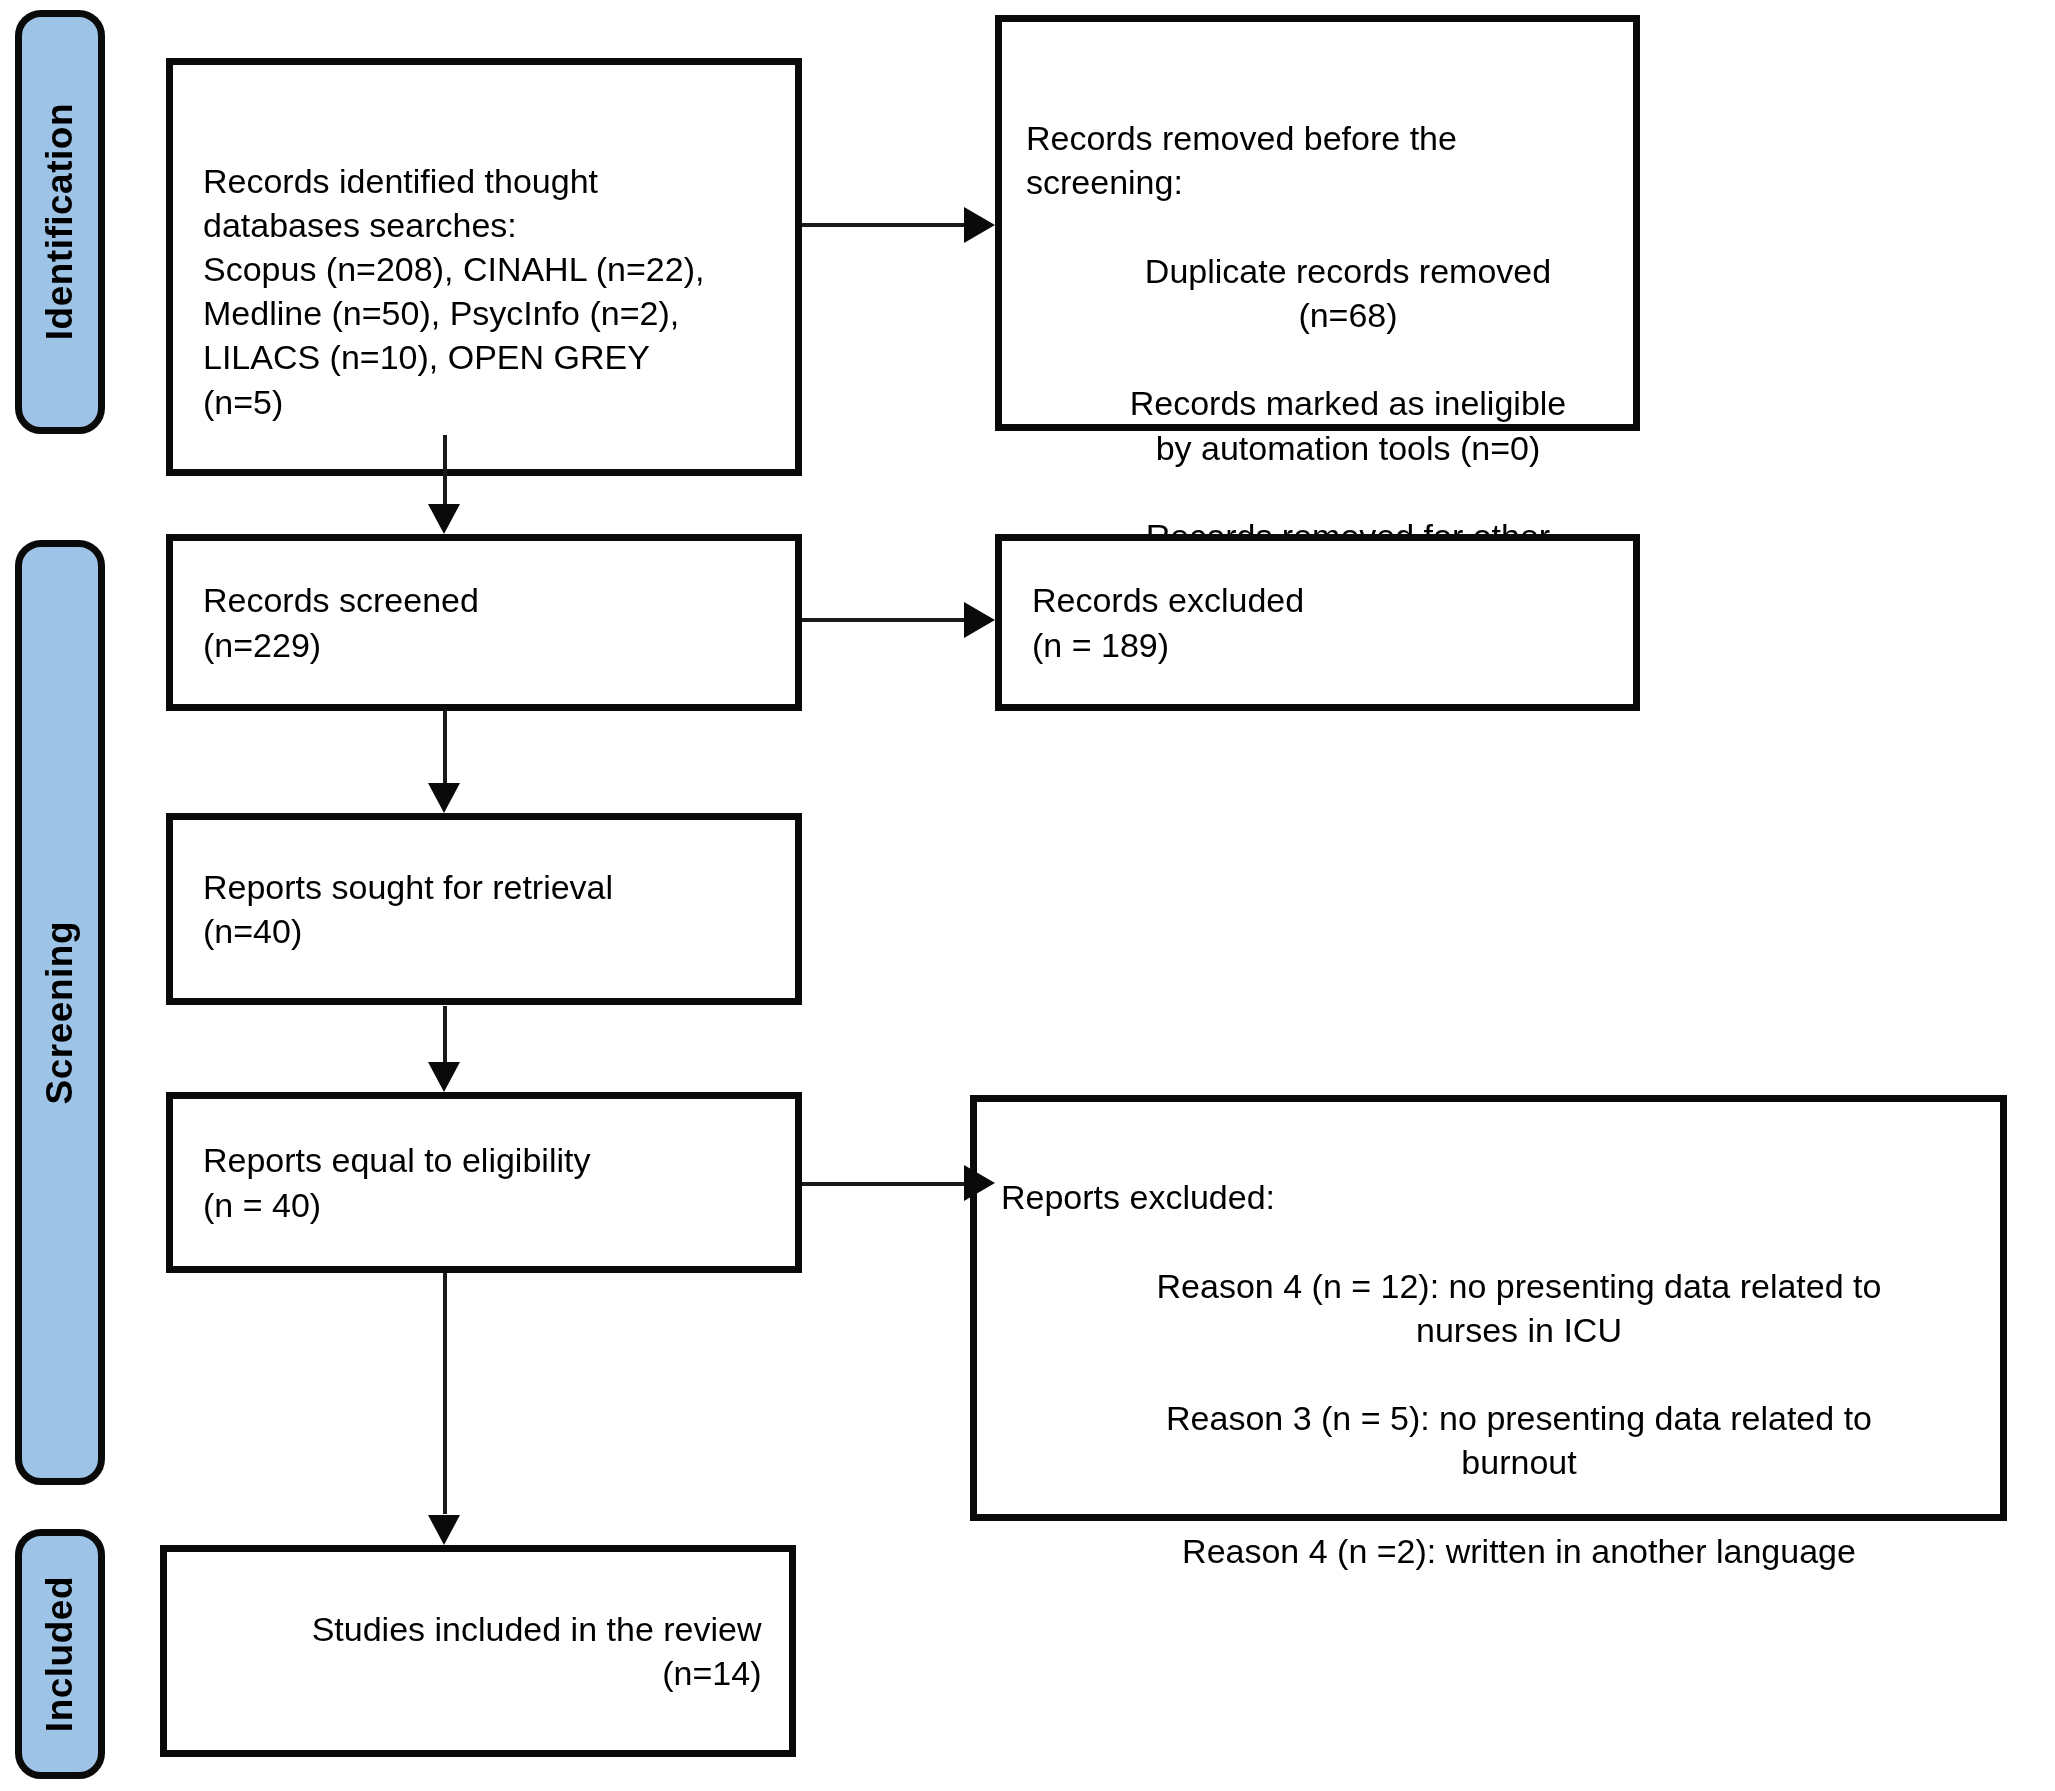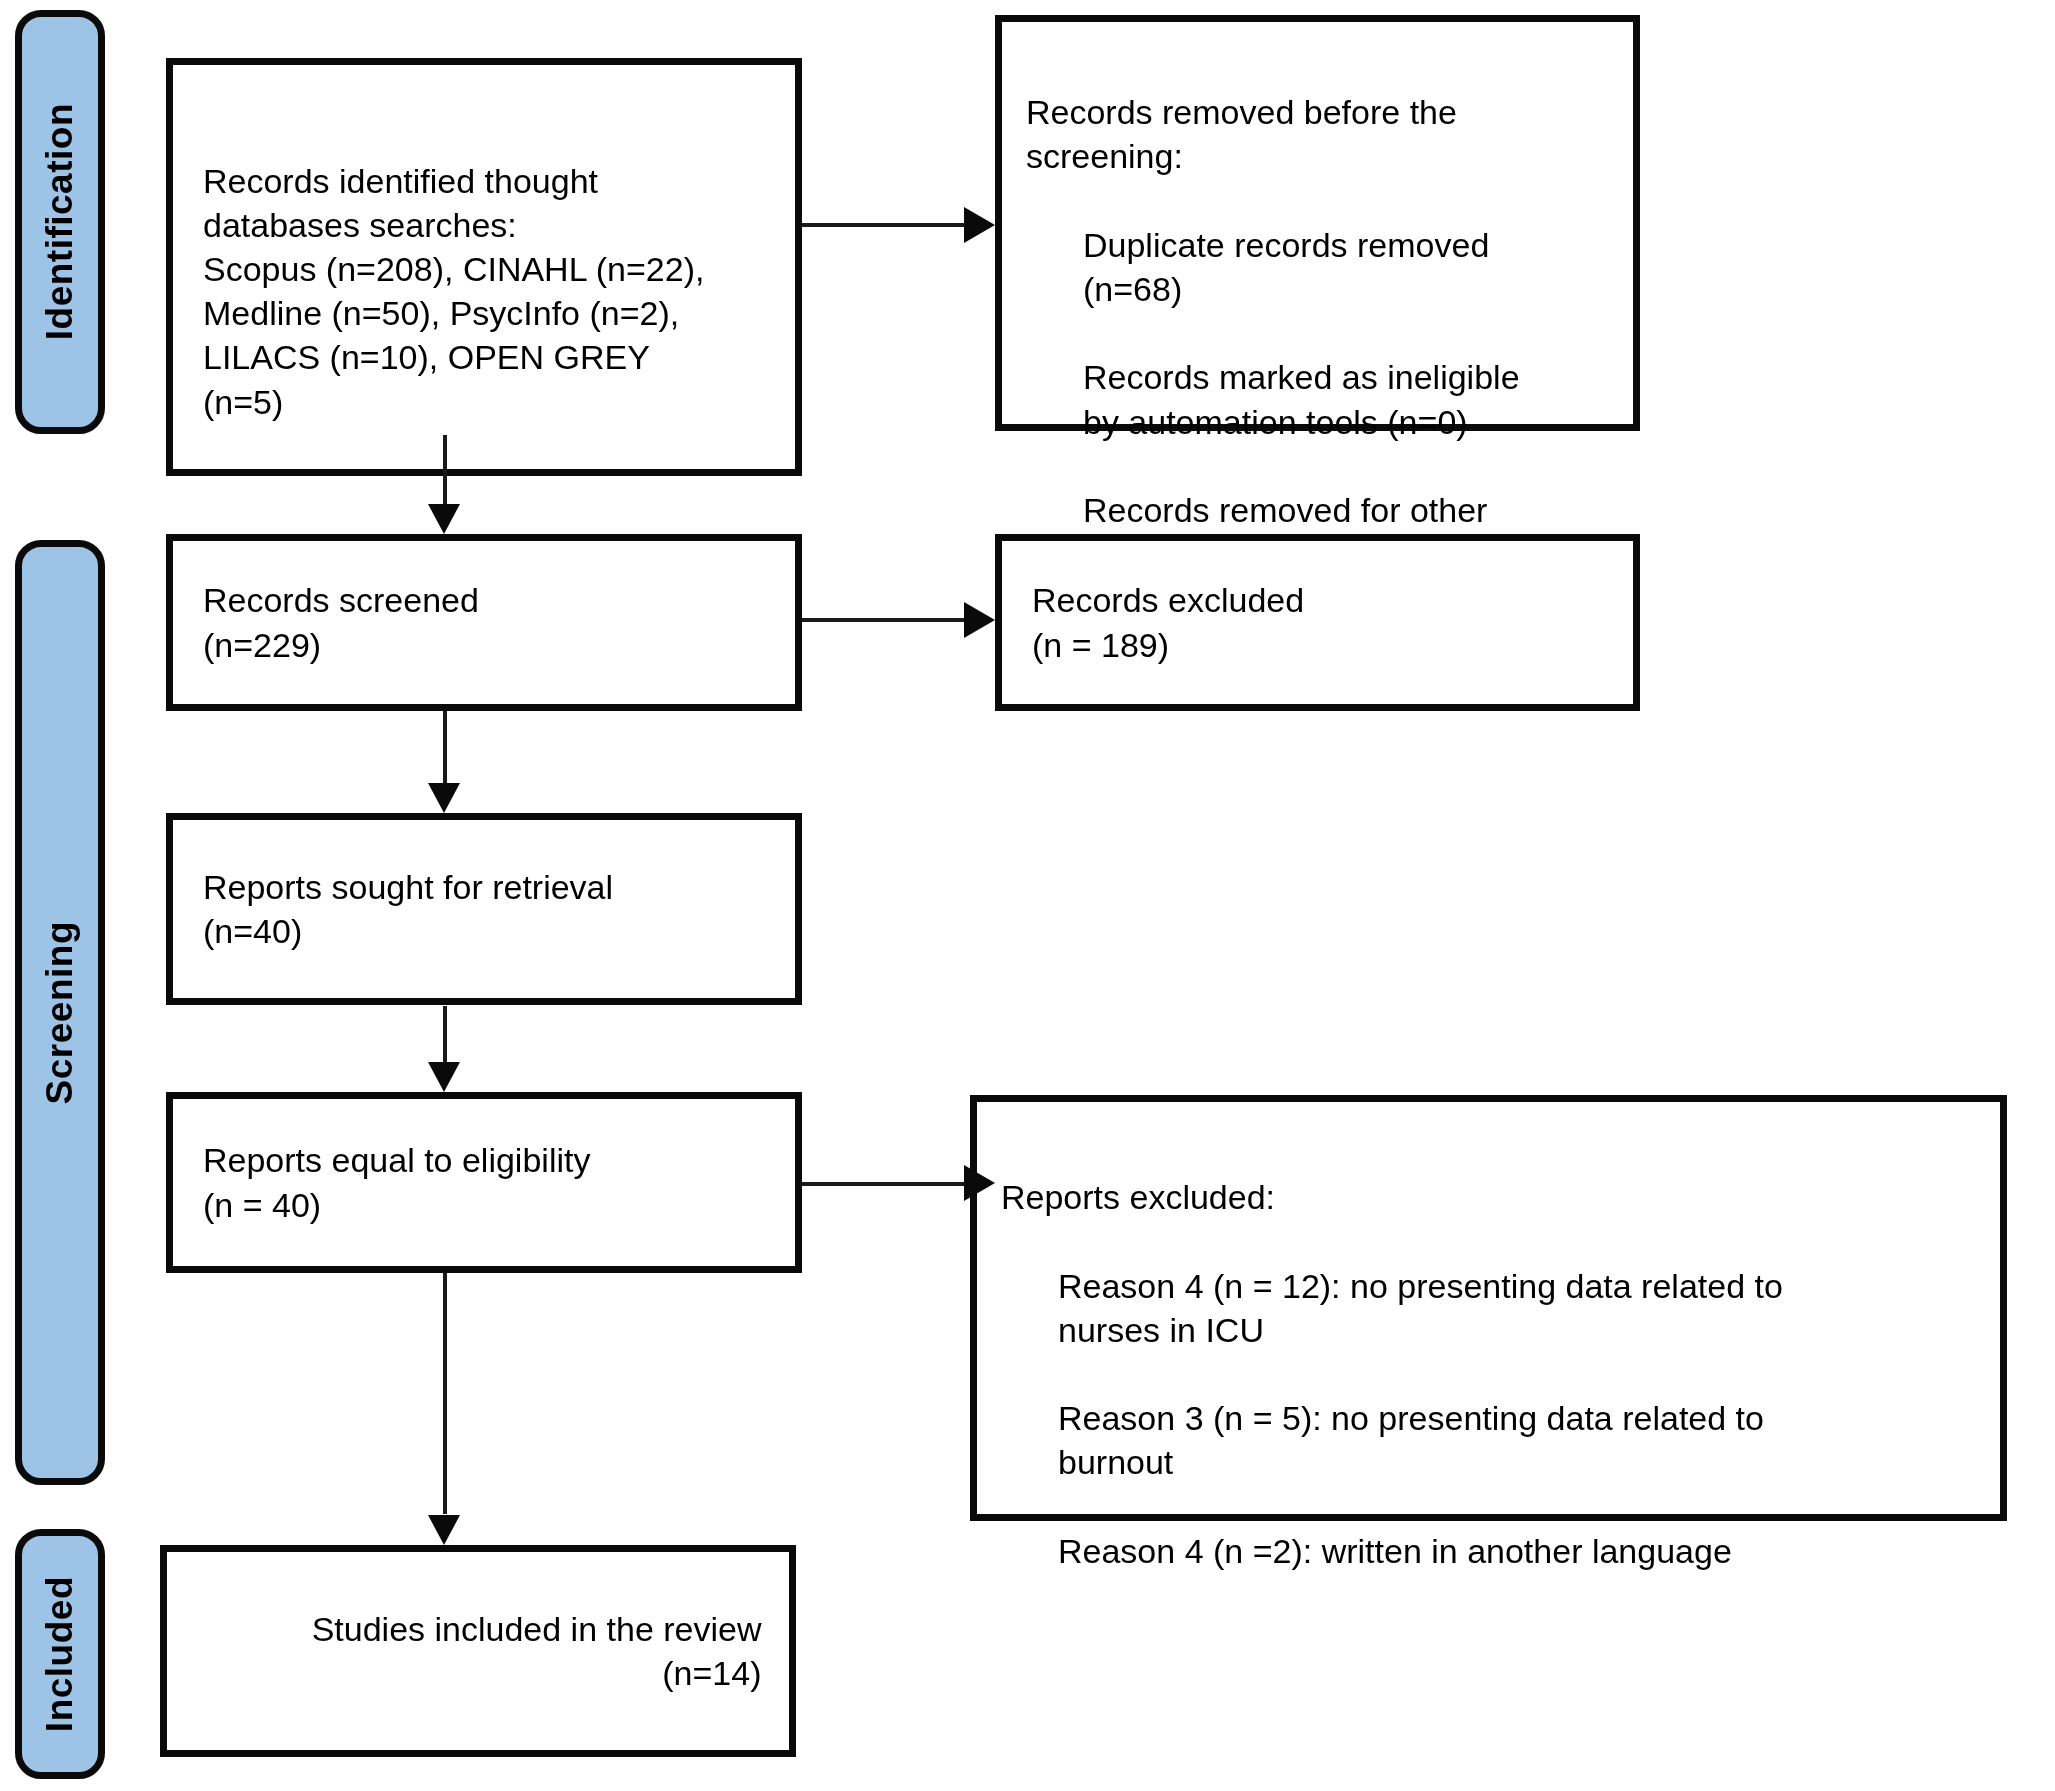--- a/index.html
+++ b/index.html
@@ -51,20 +51,21 @@
     flex-direction: column;
     justify-content: center;
     padding: 0 27.5px 0 30px;
   }
   .listbox {
     padding: 29px 20px 20px 24px;
   }
   .indent-item {
     margin-left: 57px;
     white-space: pre-line;
+    text-align: center;
   }
   .hline {
     position: absolute;
     height: 3.5px;
     background: #1a1a1a;
   }
   .vline {
     position: absolute;
     width: 3.5px;
     background: #1a1a1a;
@@ -105,21 +106,21 @@
 
   <div class="box pad-top" style="left:166px; top:13.5px; width:636px; height:418px;">
     <span>Records identified thought
 databases searches:
 Scopus (n=208), CINAHL (n=22),
 Medline (n=50), PsycInfo (n=2),
 LILACS (n=10), OPEN GREY
 (n=5)</span>
   </div>
 
-  <div class="box listbox" style="left:995px; top:15px; width:645px; height:416px; padding-top:24px;">
+  <div class="box listbox" style="left:995px; top:15px; width:645px; height:416px; padding-top:50px;">
     <div>Records removed before the
 screening:</div>
     <div class="indent-item">Duplicate records removed
 (n=68)</div>
     <div class="indent-item">Records marked as ineligible
 by automation tools (n=0)</div>
     <div class="indent-item">Records removed for other
 reasons (n=0)</div>
   </div>
 

